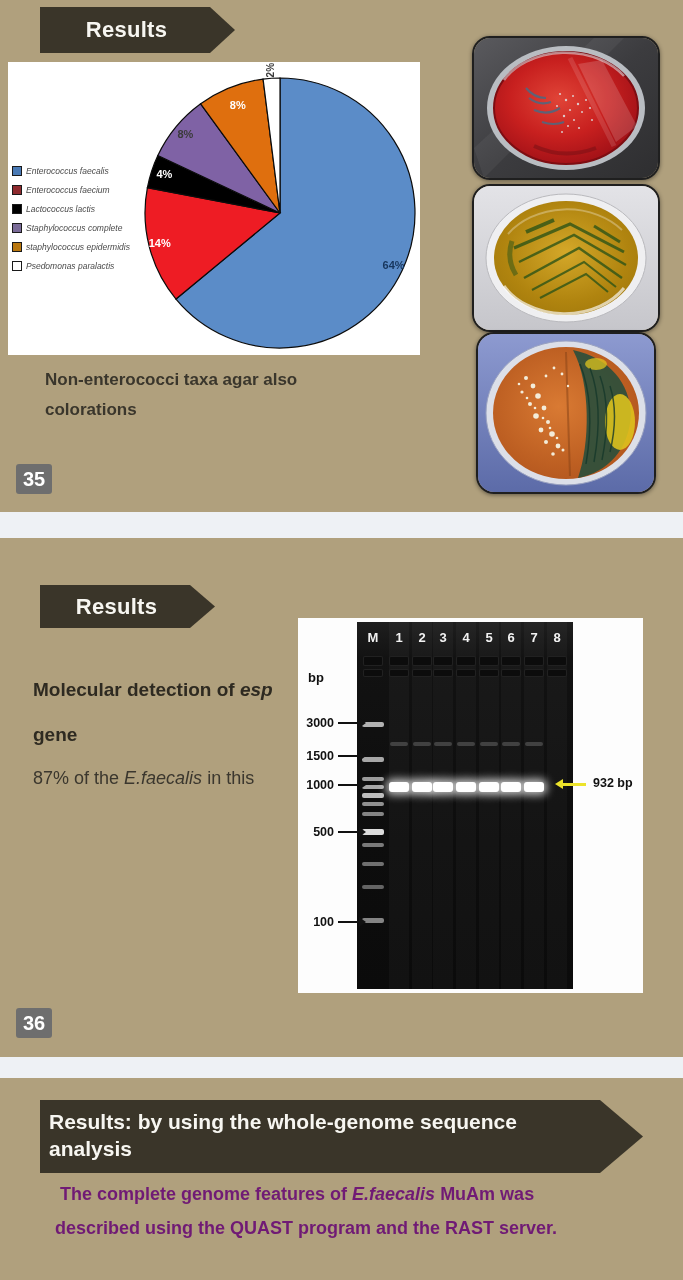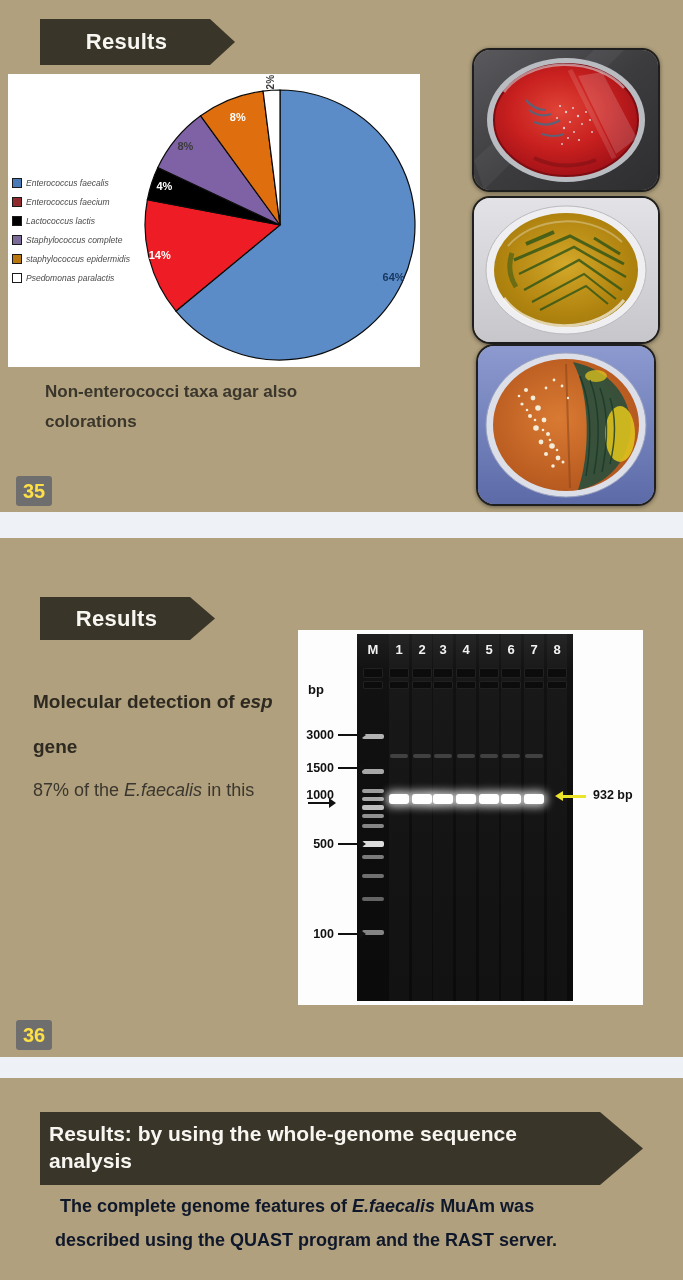--- a/index.html
+++ b/index.html
@@ -1,29 +1,29 @@
 <!DOCTYPE html>
 <html><head>
 <meta charset="utf-8">
 <style>
   html,body{margin:0;padding:0;background:#888;}
   .page{position:relative;width:683px;height:1280px;background:#b0a07d;overflow:hidden;
         font-family:"Liberation Sans",sans-serif;}
-  .slide{position:absolute;left:0;width:683px;background:#b0a07d;overflow:hidden;margin-top:12px;}
+  .slide{position:absolute;left:0;width:683px;background:#b0a07d;overflow:hidden;}
   .gap{position:absolute;left:0;width:683px;background:#eef1f5;}
 
   
   .banner{position:absolute;background:#3a3529;color:#f7f6f1;font-weight:bold;}
   .banner-small{display:flex;align-items:center;justify-content:center;
       padding-right:22px;font-size:22px;letter-spacing:.3px;
       clip-path:polygon(0 0,calc(100% - 25px) 0,100% 50%,calc(100% - 25px) 100%,0 100%);}
   .banner-big{font-size:21px;line-height:1.3;padding:8px 60px 8px 9px;box-sizing:border-box;
       clip-path:polygon(0 0,calc(100% - 43px) 0,100% 50%,calc(100% - 43px) 100%,0 100%);}
 
-  .badge{position:absolute;width:36px;height:30px;background:#6e6e6e;color:#fde047;
+  .badge{position:absolute;width:36px;height:30px;background:#6e6e6e;color:#ffffff;
       font-size:20px;font-weight:bold;display:flex;align-items:center;justify-content:center;
       border-radius:3px;z-index:5;}
 
   
   .chart-panel{position:absolute;left:8px;top:62px;width:412px;height:293px;background:#ffffff;}
   .legend{position:absolute;left:4px;top:99px;}
   .legend-item{display:flex;align-items:center;height:19px;}
   .legend-swatch{width:8px;height:8px;border:1px solid #1a1a1a;margin-right:4px;flex:none;}
   .legend-label{font-style:italic;font-size:8.5px;color:#4a4a4a;white-space:nowrap;}
   .caption{position:absolute;left:45px;top:370px;width:360px;font-size:17px;font-weight:bold;
@@ -56,21 +56,21 @@
   .marker-label{width:34px;text-align:right;font-size:12.5px;font-weight:bold;color:#111;}
   .marker-arrow{position:relative;width:22px;height:2px;background:#111;margin-left:4px;}
   .marker-arrow::after{content:"";position:absolute;right:-6px;top:-4px;border-left:7px solid #111;
       border-top:5px solid transparent;border-bottom:5px solid transparent;}
   .band-arrow{position:absolute;left:264px;top:165px;width:24px;height:3px;background:#ece32b;}
   .band-arrow::before{content:"";position:absolute;left:-7px;top:-4px;border-right:8px solid #ece32b;
       border-top:5.5px solid transparent;border-bottom:5.5px solid transparent;}
   .band-annot{position:absolute;left:295px;top:158px;font-size:12.5px;font-weight:bold;color:#111;}
 
   
-  .s37-line{position:absolute;font-size:18px;font-weight:bold;color:#0f172a;white-space:nowrap;}
+  .s37-line{position:absolute;font-size:18px;font-weight:bold;color:#701a75;white-space:nowrap;}
 </style>
 </head>
 <body>
 
 <div class="page">
 
   <section class="slide" style="top:0;height:512px;">
     <div class="banner banner-small" style="left:40px;top:7px;width:173px;height:46px;">
       <span>Results</span>
     </div>
@@ -334,21 +334,21 @@
       <div class="bp-label">bp</div>
       <div id="gel-markers">
           <div class="marker-row" style="top: 96px;">
             <span class="marker-label">3000</span>
             <span class="marker-arrow"></span>
           </div>
           <div class="marker-row" style="top: 129px;">
             <span class="marker-label">1500</span>
             <span class="marker-arrow"></span>
           </div>
-          <div class="marker-row" style="top: 158px; flex-direction: column;">
+          <div class="marker-row" style="top: 158px;">
             <span class="marker-label">1000</span>
             <span class="marker-arrow"></span>
           </div>
           <div class="marker-row" style="top: 205px;">
             <span class="marker-label">500</span>
             <span class="marker-arrow"></span>
           </div>
           <div class="marker-row" style="top: 295px;">
             <span class="marker-label">100</span>
             <span class="marker-arrow"></span>

